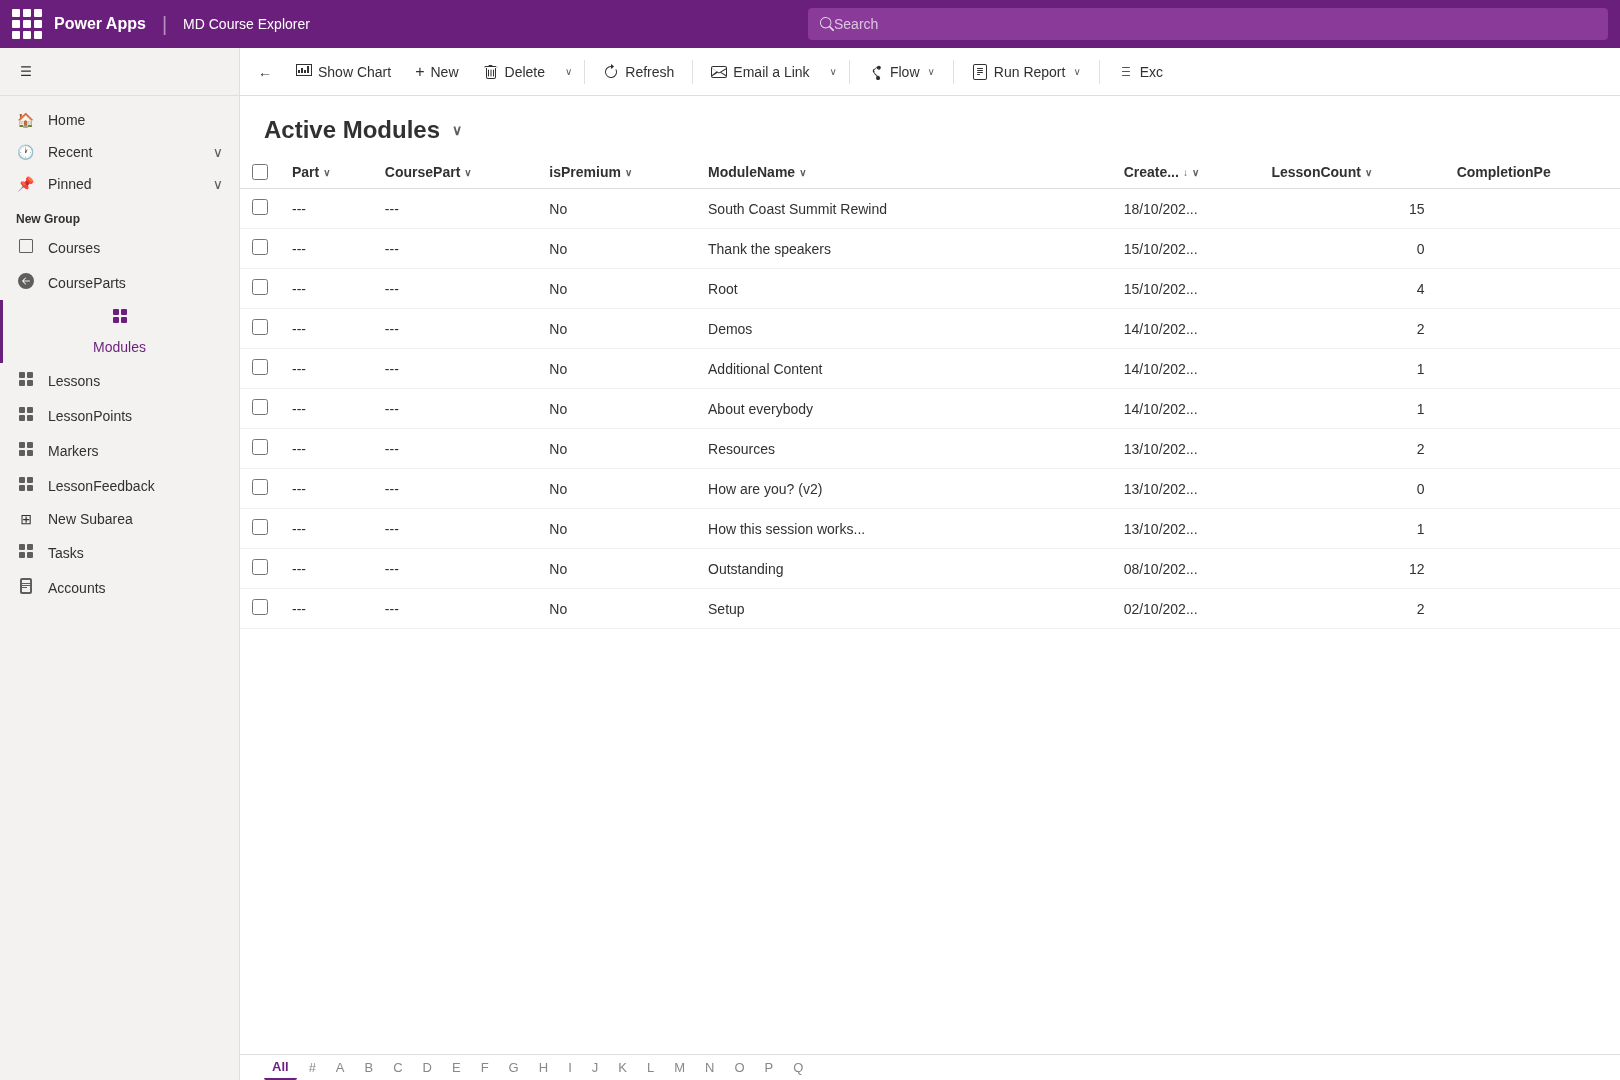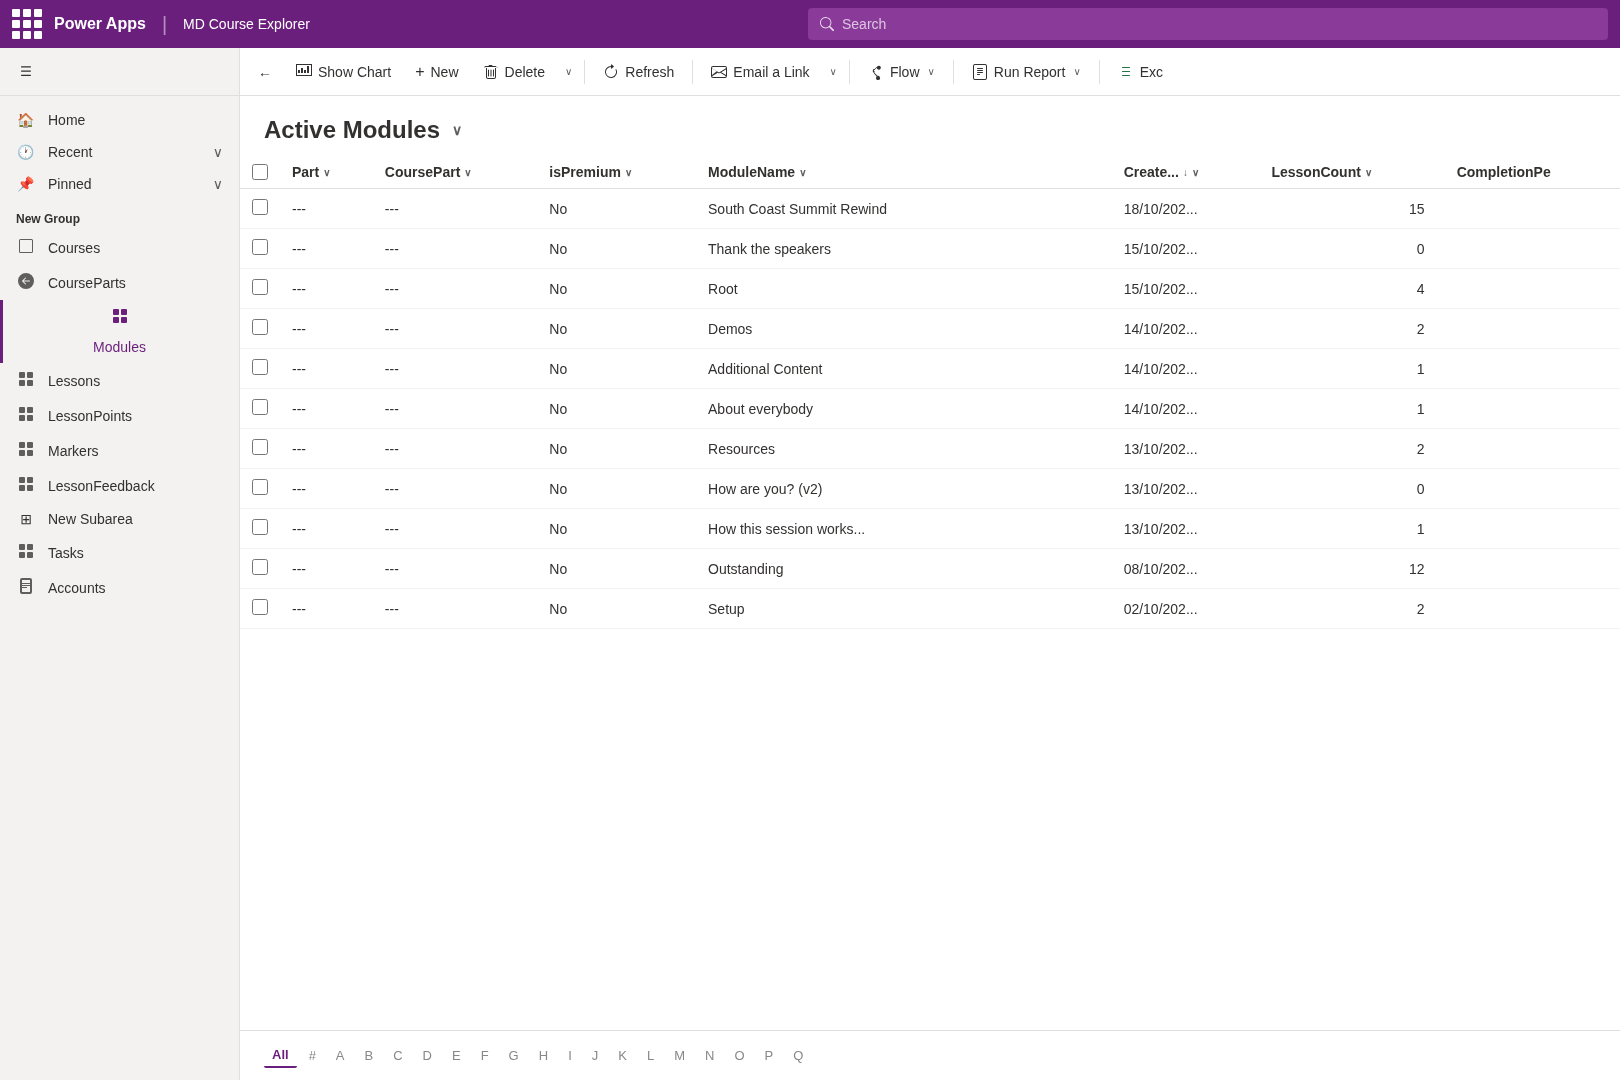--- a/index.html
+++ b/index.html
@@ -29,21 +29,21 @@
     .top-nav-search {
       margin-left: auto;
       background: #8a3a99;
       border: none;
       border-radius: 4px;
       height: 32px;
       width: 800px;
       display: flex;
       align-items: center;
       padding: 0 12px;
-      gap: 8px;
+      gap: 0;
       cursor: text;
     }
     .top-nav-search input {
       background: transparent;
       border: none;
       outline: none;
       color: white;
       font-size: 14px;
       flex: 1;
     }
@@ -228,21 +228,21 @@
       padding: 10px 12px;
       color: #323130;
     }
     .checkbox-col { width: 40px; text-align: center; }
     .col-check { width: 16px; height: 16px; }
 
     
     .pagination-bar {
       display: flex;
       align-items: center;
-      padding: 12px 24px;
+      padding: 0 24px;
       border-top: 1px solid #e1dfdd;
       background: white;
       gap: 4px;
       flex-shrink: 0;
     }
     .page-letter {
       padding: 4px 8px;
       font-size: 13px;
       color: #8a8886;
       cursor: pointer;

